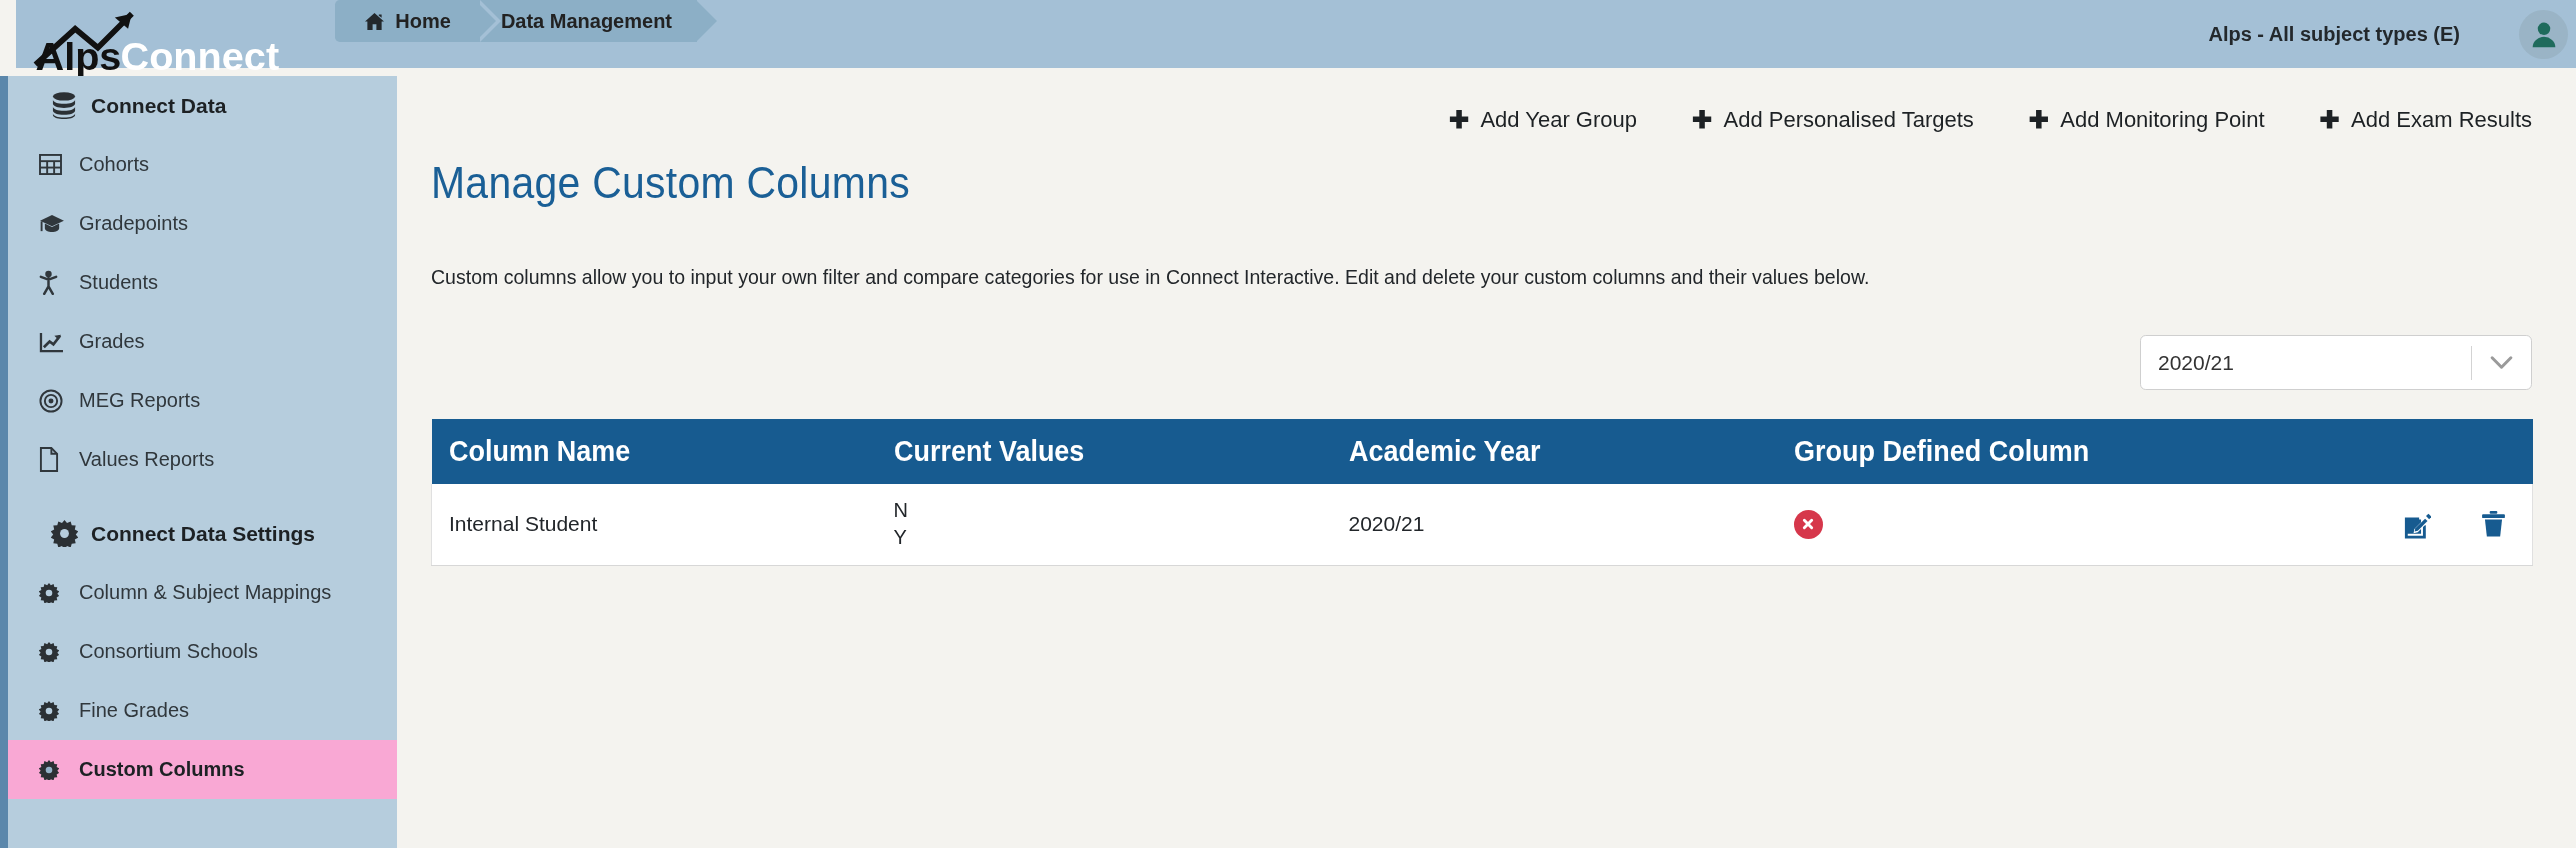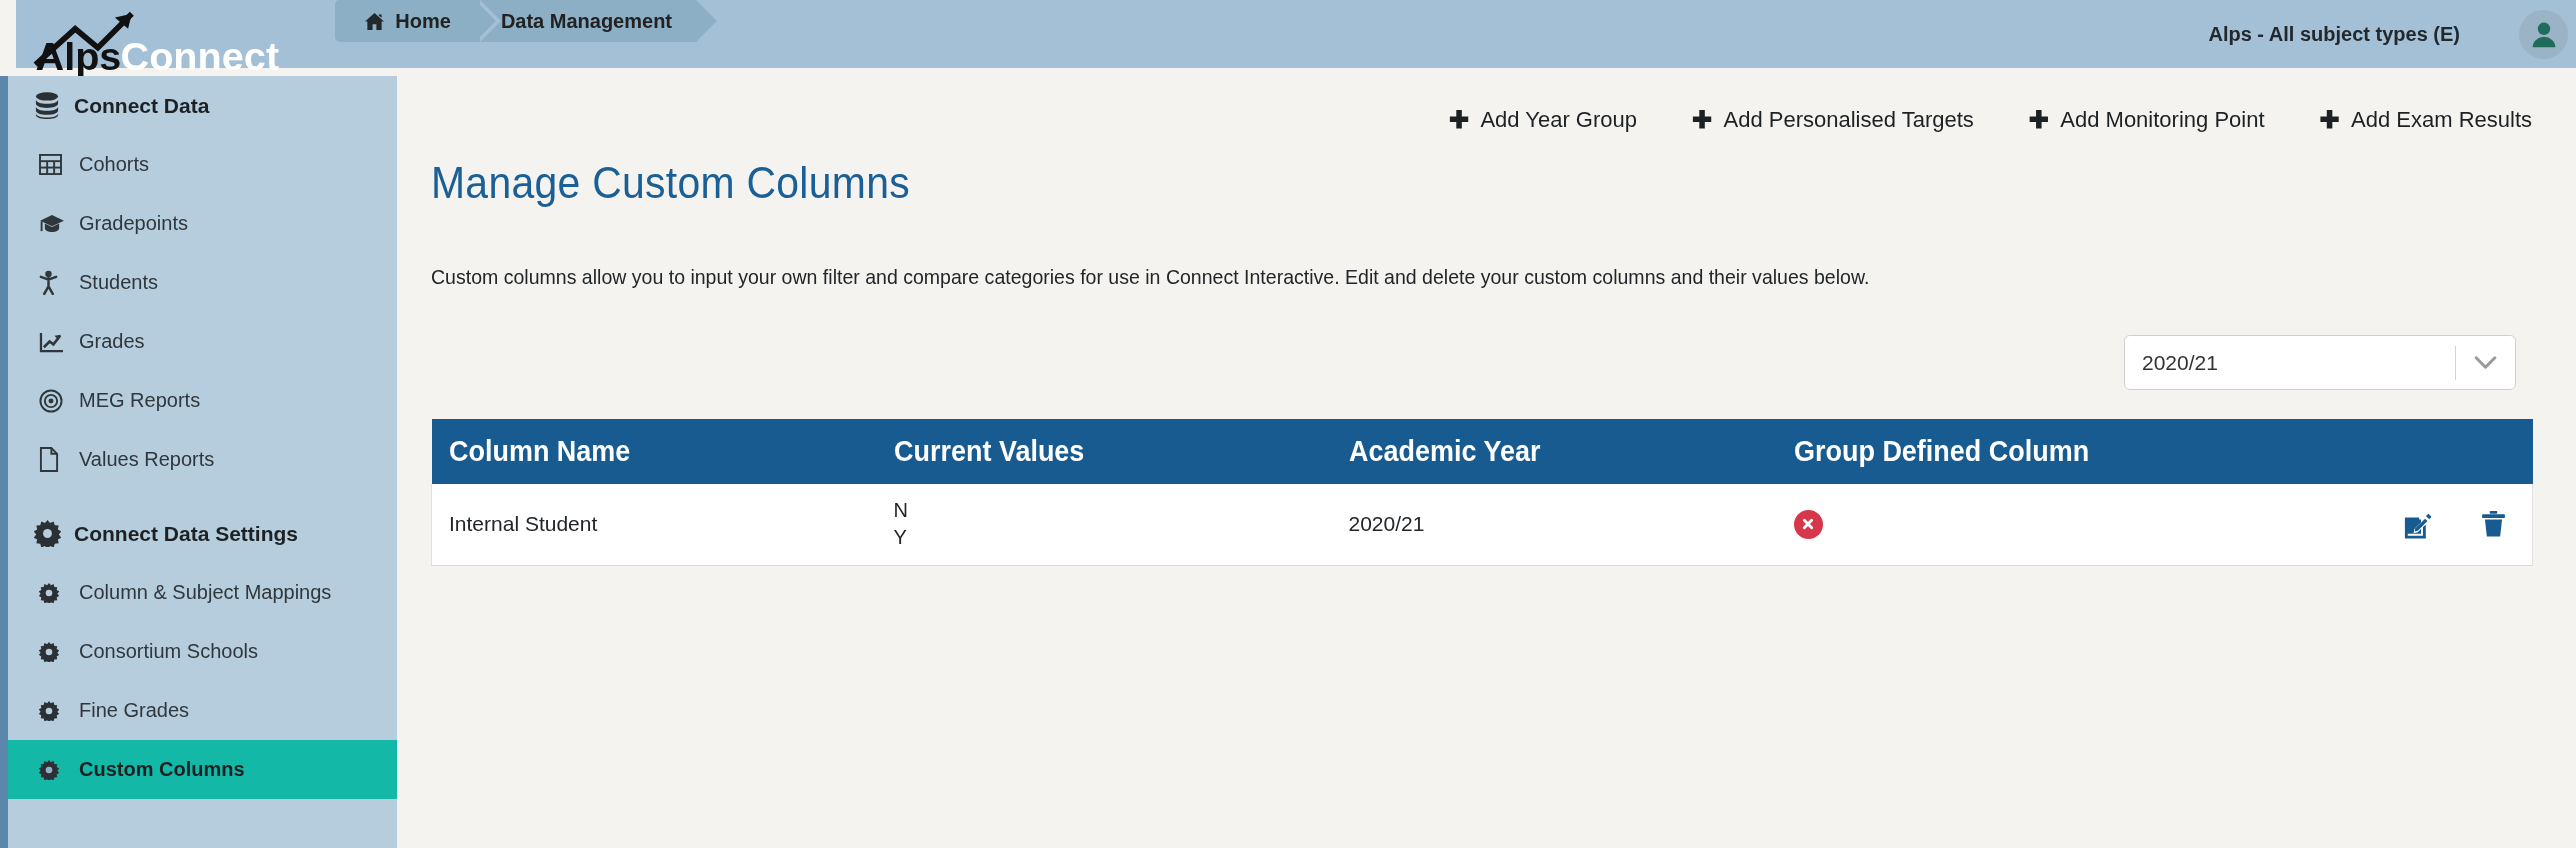--- a/index.html
+++ b/index.html
@@ -79,33 +79,33 @@
   
   .sidebar {
     position: absolute; top: 76px; left: 0;
     width: 397px; height: 772px;
     background: #b6cddd;
     border-left: 8.6px solid #5b87ab;
   }
   .side-section {
     display: flex; align-items: center;
     height: 59px;
-    padding-left: 26px;
+    padding-left: 43px;
   }
   .side-section .s-ico { width: 40px; display:flex; align-items:center; }
   .side-section .s-txt { font-size: 21px; font-weight: bold; color: #1d2124; }
 
   .side-item {
     display: flex; align-items: center;
     height: 59px;
     padding-left: 31px;
   }
   .side-item .i-ico { width: 40px; display:flex; align-items:center; }
   .side-item .i-txt { font-size: 20px; color: #30373c; text-align: right; }
-  .side-item.active { background: #14b8a6; }
+  .side-item.active { background: #f9a8d4; }
   .side-item.active .i-txt { font-weight: bold; color: #1d2124; }
   .side-gap { height: 15px; }
 
   
   .main {
     position: absolute; top: 76px; left: 397px;
     width: 2179px; height: 772px;
     background: #f4f3ef;
   }
 
@@ -119,21 +119,21 @@
     font-size: 22px; color: #1d2124;
     margin-left: 55px;
     white-space: nowrap;
     cursor: pointer;
   }
   .action-btn .plus {
     font-weight: bold; font-size: 24px; margin-right: 11.4px;
     line-height: 1;
   }
 
-  .content { padding: 0 60px 0 34px; }
+  .content { padding: 0 44px 0 34px; }
 
   .page-title {
     font-size: 44px;
     color: #1a5f96;
     font-weight: normal;
     font-family: "Liberation Sans Narrow", "Liberation Sans", sans-serif;
     letter-spacing: 0.3px;
     margin-top: 15px;
     transform: scaleX(0.93);
     transform-origin: left center;

